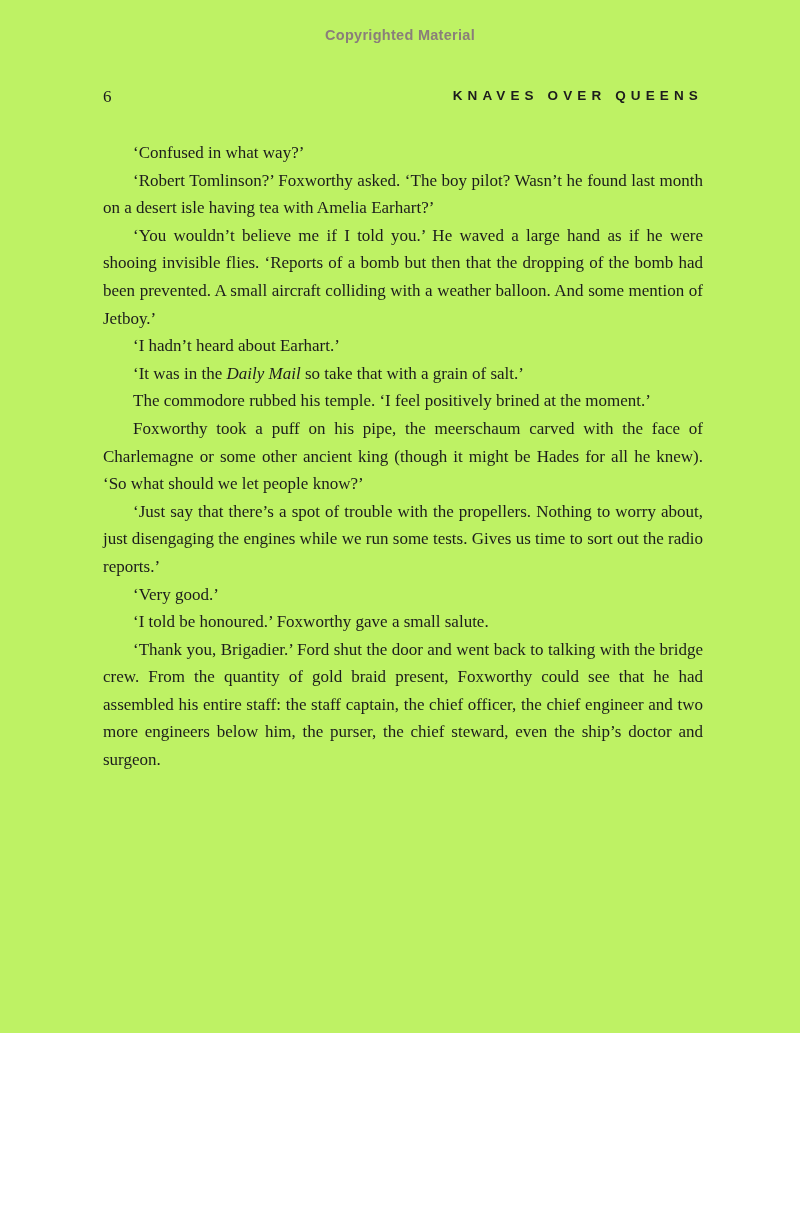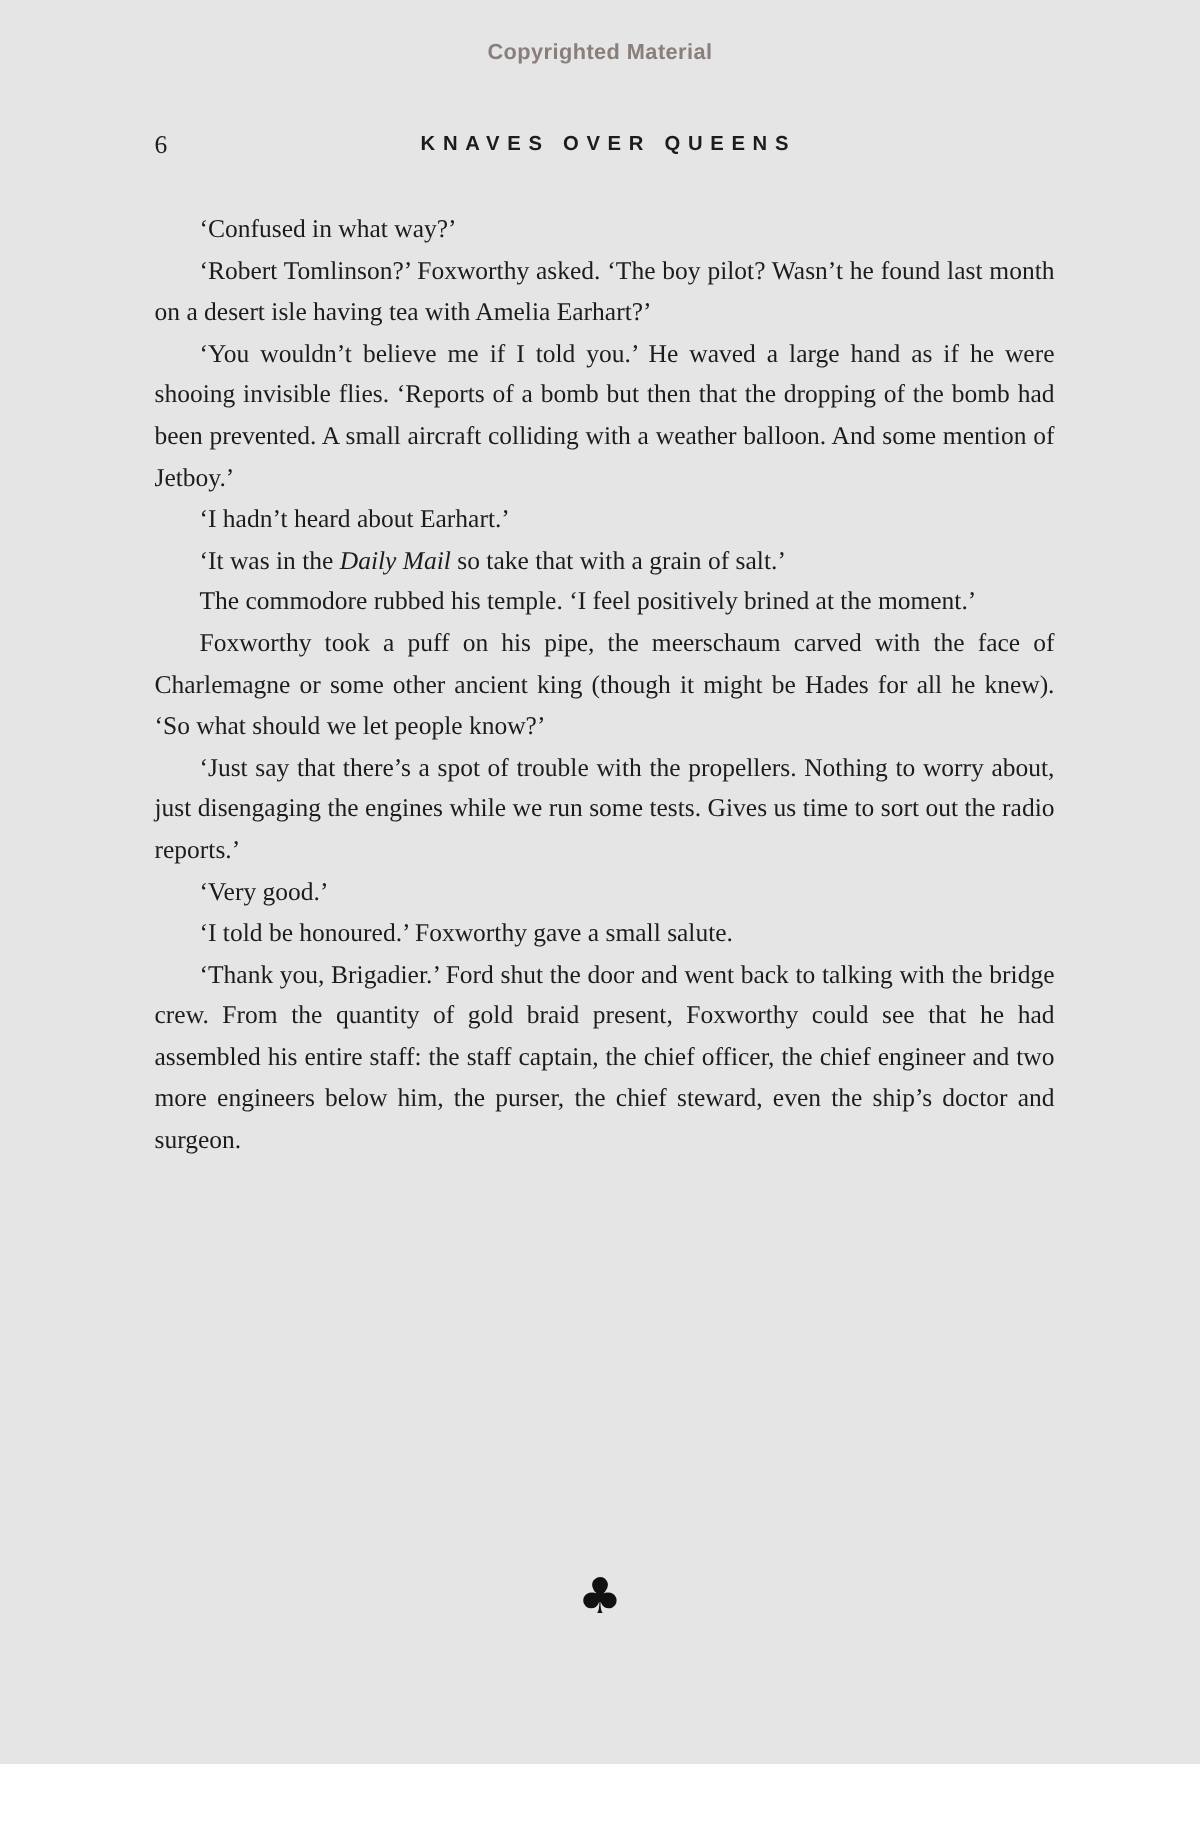--- a/index.html
+++ b/index.html
@@ -3,22 +3,22 @@
 <meta charset="utf-8">
 <style>
   html, body {
     margin: 0;
     padding: 0;
     background: #ffffff;
   }
   .page {
     position: relative;
     width: 800px;
-    height: 1176px;
-    background: #e5e5e5;
+    height: 1033px;
+    background: #bef264;
     overflow: hidden;
     font-family: "Liberation Serif", serif;
   }
   .watermark {
     position: absolute;
     left: 0;
     width: 100%;
     text-align: center;
     font-family: "Liberation Sans", sans-serif;
     font-weight: bold;
@@ -42,21 +42,21 @@
     top: 0;
     font-family: "Liberation Serif", serif;
     font-size: 17px;
     color: #1c1c1c;
   }
   .running-title {
     position: absolute;
     left: 0;
     right: 0;
     top: 1px;
-    text-align: center;
+    text-align: right;
     font-family: "Liberation Sans", sans-serif;
     font-size: 13.5px;
     font-weight: 600;
     letter-spacing: 0.38em;
     color: #1c1c1c;
     text-indent: 0.38em; 
   }
 
   .body-text {
     position: absolute;

